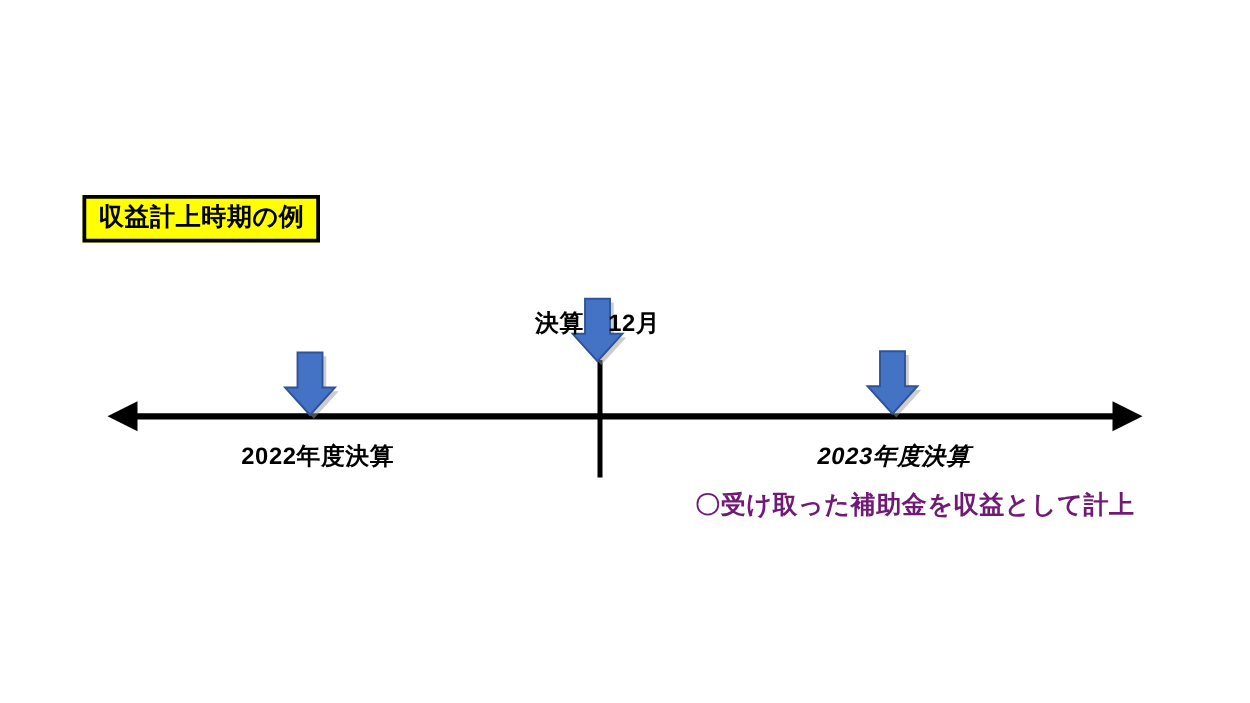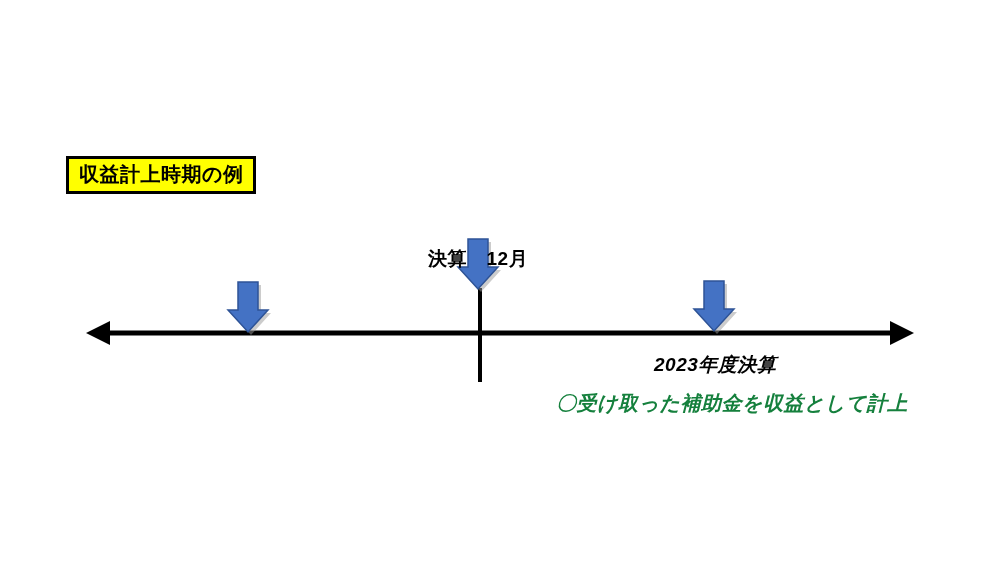--- a/index.html
+++ b/index.html
@@ -139,18 +139,19 @@
     <svg width="44" height="56" viewBox="0 0 44 56">
       <polygon points="12,2 32,2 32,30 42,30 22,52 2,30 12,30" fill="#9A9A9A" opacity="0.5" transform="translate(3,3)"></polygon>
       <polygon points="12,2 32,2 32,30 42,30 22,52 2,30 12,30" fill="#4472C4" stroke="#2E5396" stroke-width="1.5"></polygon>
     </svg>
   </div>
 
 
   <div class="event-label label-closing">決算　12月</div>
 
 
+  <div class="period-label period-left">2022年度決算</div>
 
   <div class="period-label period-right">2023年度決算</div>
 
-  <div class="note" style="color: #15803d; font-style: italic;">〇受け取った補助金を収益として計上</div>
+  <div class="note" style="color: #701a75;">〇受け取った補助金を収益として計上</div>
 
 </div>
 
 </body></html>

